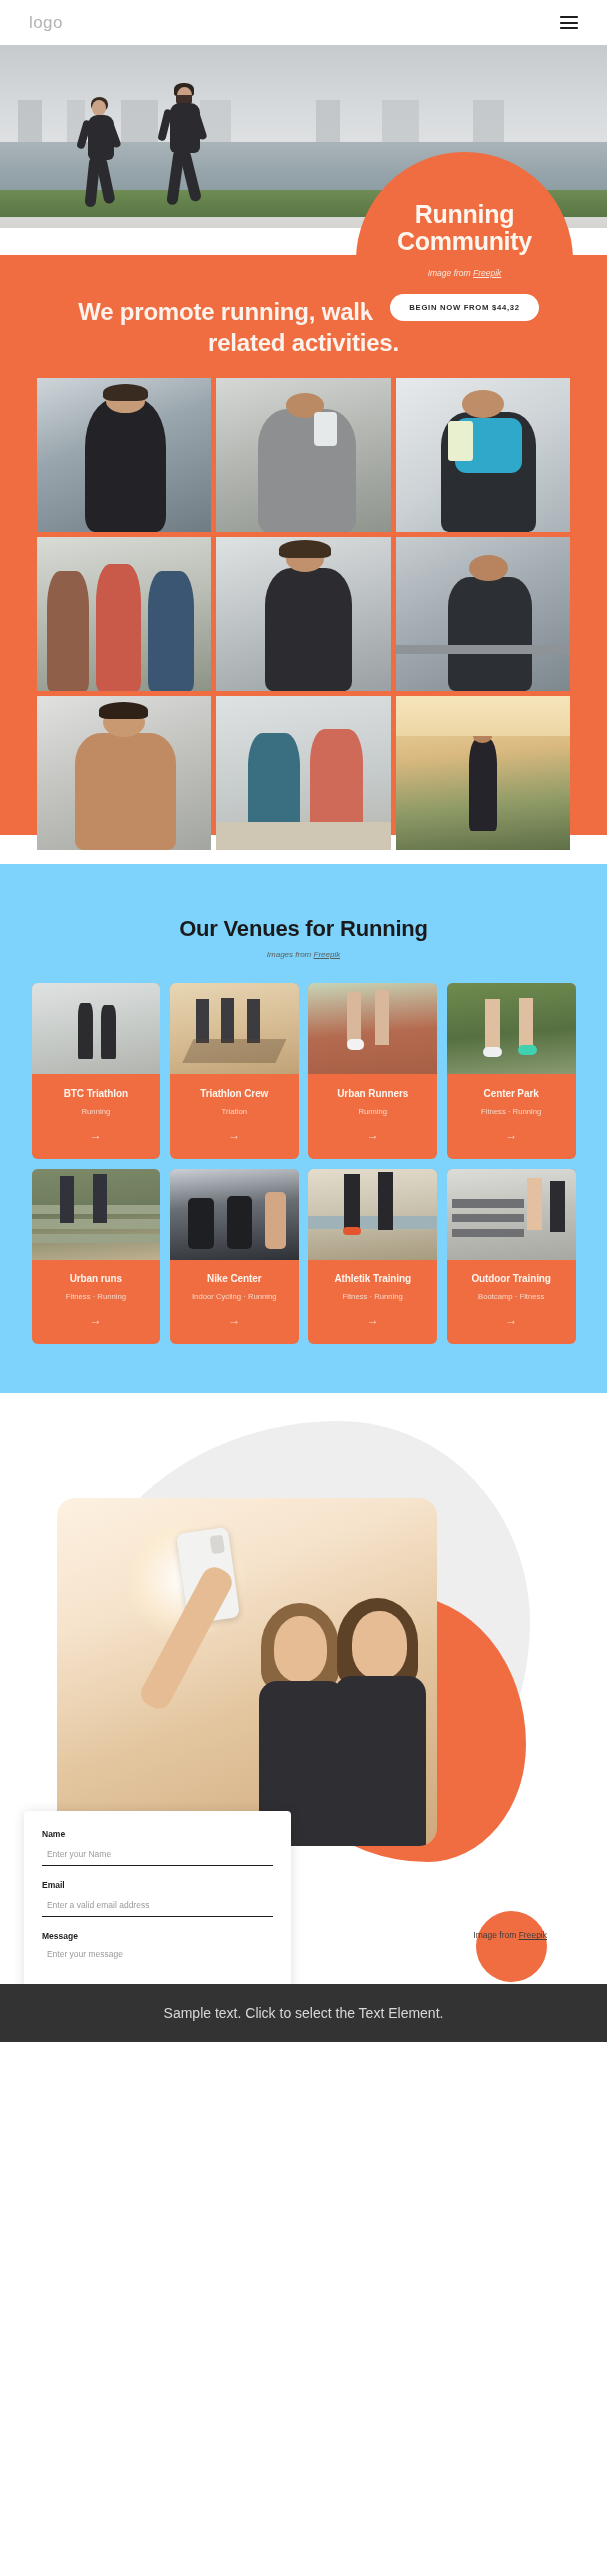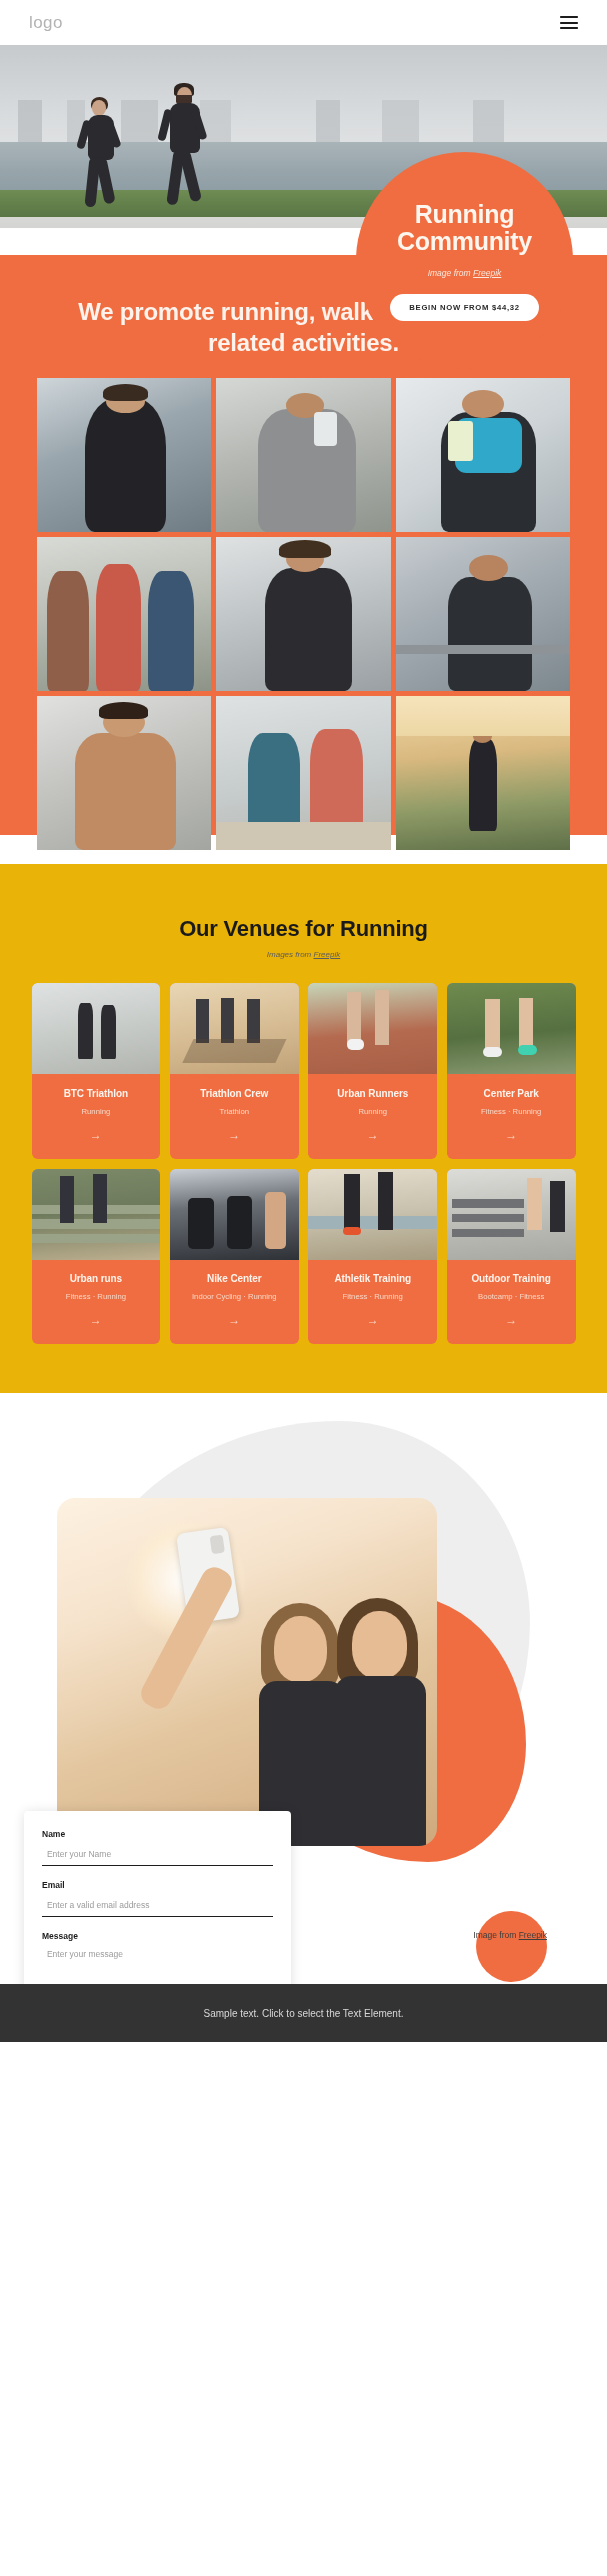--- a/index.html
+++ b/index.html
@@ -163,21 +163,21 @@
     grid-template-columns: repeat(3, 1fr);
     gap: 4.9px;
     position: relative;
     z-index: 3;
   }
   .gcell { height: 154px; overflow: hidden; position: relative; background: #cfcfcf; }
   .gcell .ph { position: absolute; inset: 0; }
 
   
   .venues {
-    background: #eab308;
+    background: #7dd3fc;
     padding: 52px 8px 49px;
     text-align: center;
   }
   .venues h2 {
     font-size: 22px;
     font-weight: 700;
     color: #1a1a1a;
     letter-spacing: -0.2px;
   }
   .venues .credit {
@@ -328,21 +328,21 @@
   .contact-credit u { text-decoration: underline; }
 
   
   .footer {
     background: #333333;
     height: 58px;
     display: flex;
     align-items: center;
     justify-content: center;
   }
-  .footer p { color: #d8d8d8; font-size: 10px; }
+  .footer p { color: #d8d8d8; font-size: 14px; }
 </style>
 </head>
 <body>
 
 <div class="header">
   <div class="logo-text">logo</div>
   <div class="burger">
     <span></span>
     <span></span>
     <span></span>
@@ -478,21 +478,21 @@
 
     <div class="vcard">
       <div class="vthumb">
         <div class="ph" style="position:absolute;inset:0;background:linear-gradient(170deg,#e8d6b4 0%,#d6bb92 55%,#c0a277 100%);"></div>
         <div style="position:absolute;left:20%;top:18%;width:10%;height:48%;background:#3b3b40;"></div>
         <div style="position:absolute;left:40%;top:16%;width:10%;height:50%;background:#3b3b40;"></div>
         <div style="position:absolute;left:60%;top:18%;width:10%;height:48%;background:#3b3b40;"></div>
         <div style="position:absolute;left:14%;top:62%;width:72%;height:26%;background:rgba(90,70,50,.35);transform:skewX(-25deg);"></div>
       </div>
       <h3>Triathlon Crew</h3>
-      <div class="vmeta">Triathlon</div>
+      <div class="vmeta">Triatlon</div>
       <div class="varrow">→</div>
     </div>
 
     <div class="vcard">
       <div class="vthumb">
         <div class="ph" style="position:absolute;inset:0;background:linear-gradient(175deg,#c7d5b8 0%,#b46a4f 55%,#a75f45 100%);"></div>
         <div style="position:absolute;left:30%;top:10%;width:11%;height:58%;background:#d8b79a;"></div>
         <div style="position:absolute;left:52%;top:8%;width:11%;height:60%;background:#d8b79a;"></div>
         <div style="position:absolute;left:30%;top:62%;width:13%;height:12%;background:#f2f2f2;border-radius:4.9px;"></div>
       </div>

